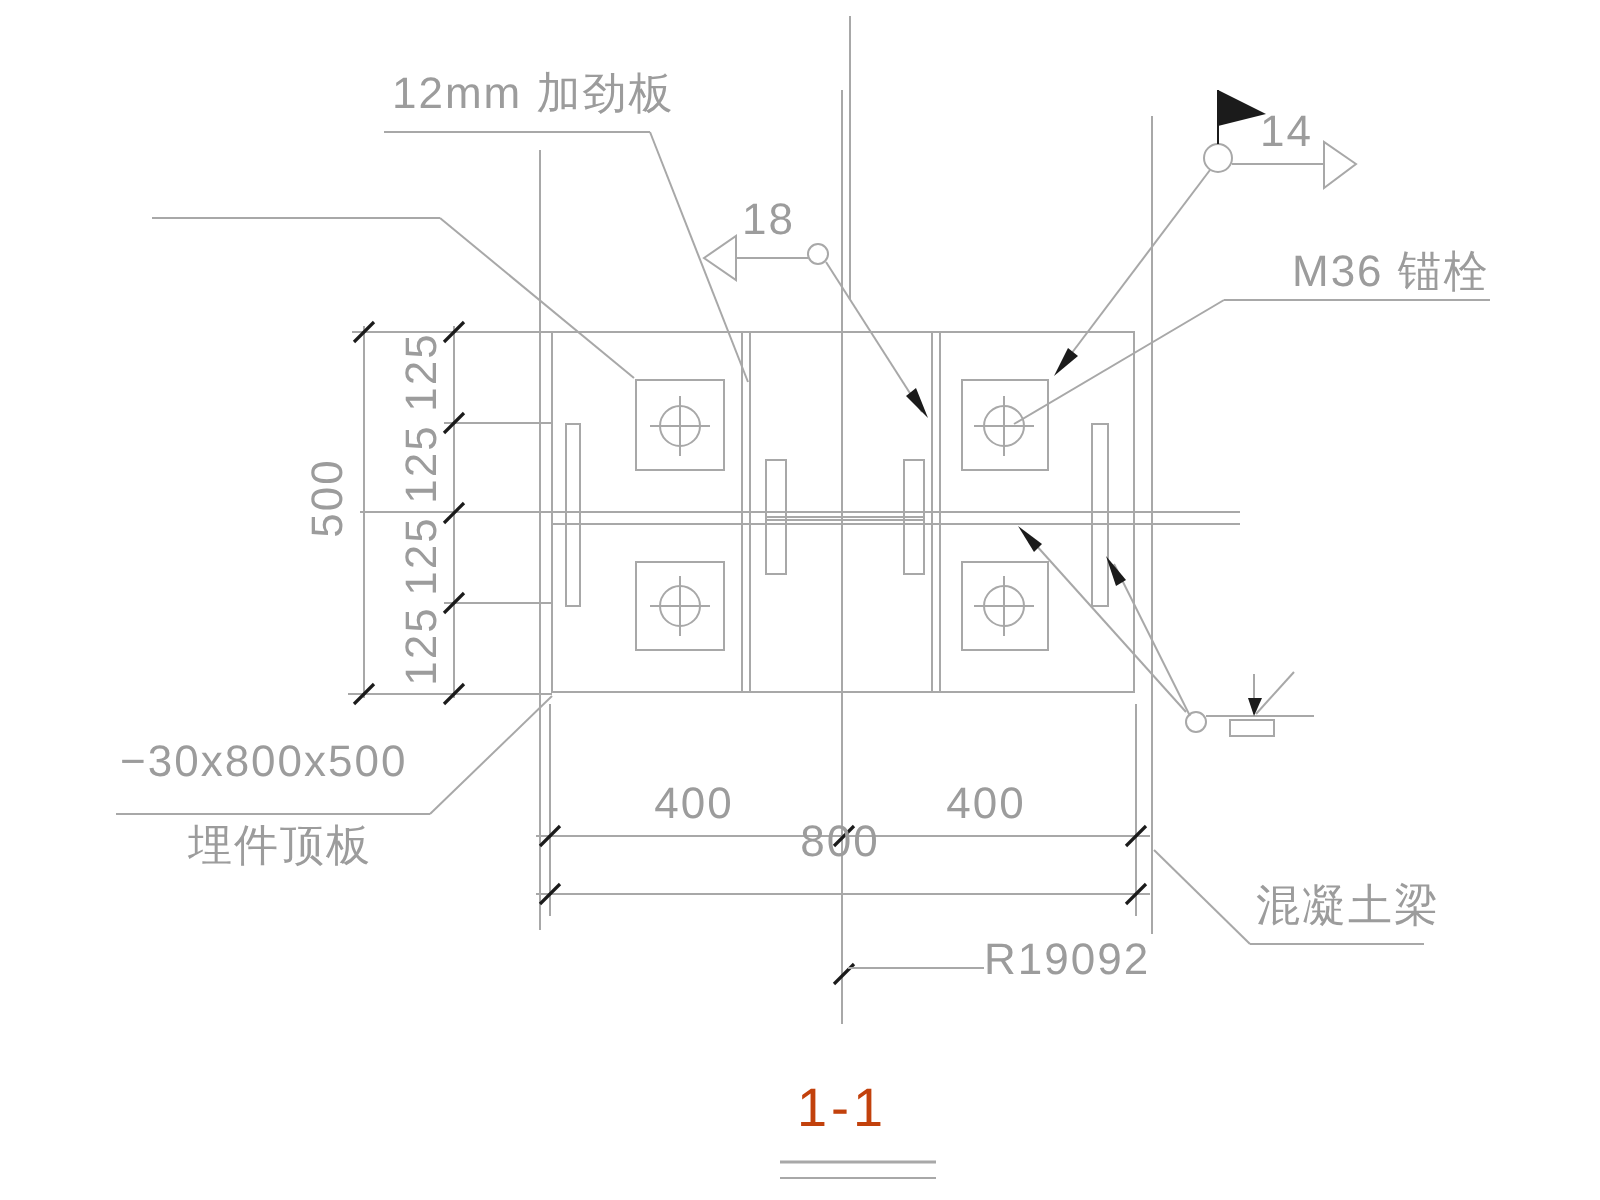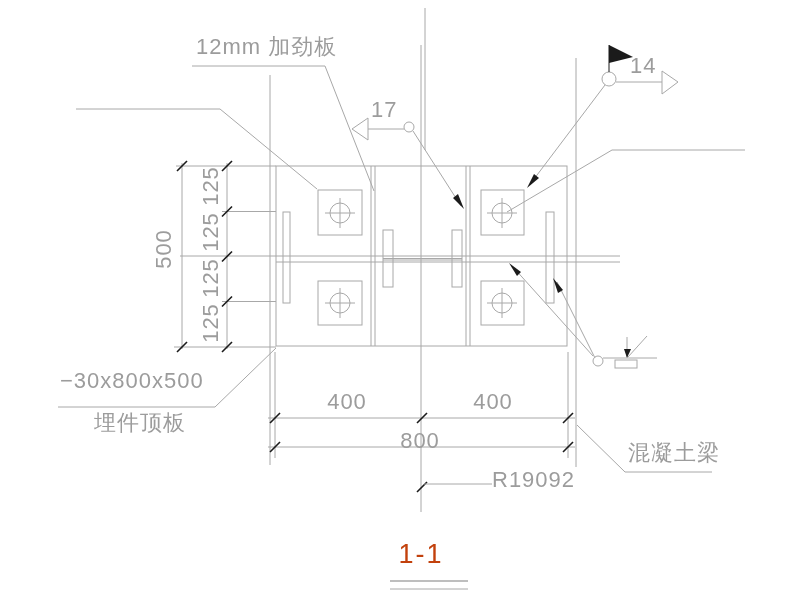--- a/index.html
+++ b/index.html
@@ -171,32 +171,33 @@
       <polygon class="fillb" points="553,278 563,290 558,293"></polygon>
     </g>
 
     <g>
       <line x1="390" y1="581" x2="468" y2="581" style="stroke-width:1.5"></line>
       <line x1="390" y1="589" x2="468" y2="589"></line>
     </g>
   </svg>
 
   <div class="lbl" style="left:196px;top:36px">12mm 加劲板</div>
+  <div class="lbl" style="left:646px;top:125px">M36 锚栓</div>
   <div class="lbl" style="left:60px;top:370px">−30x800x500</div>
   <div class="lbl" style="left:628px;top:442px">混凝土梁</div>
   <div class="lbl" style="left:94px;top:412px">埋件顶板</div>
   <div class="lbl" style="left:492px;top:469px">R19092</div>
 
-  <div class="lbl" style="left:371px;top:99px">17</div>
+  <div class="lbl" style="left:371px;top:99px">18</div>
   <div class="lbl" style="left:630px;top:55px">14</div>
 
   <div class="lbl rot" style="left:164px;top:249px">500</div>
   <div class="lbl rot" style="left:211px;top:186px">125</div>
   <div class="lbl rot" style="left:211px;top:232px">125</div>
   <div class="lbl rot" style="left:211px;top:278px">125</div>
   <div class="lbl rot" style="left:211px;top:323px">125</div>
 
   <div class="lbl ctr" style="left:347px;top:391px">400</div>
   <div class="lbl ctr" style="left:493px;top:391px">400</div>
-  <div class="lbl ctr" style="left:420px;top:430px">800</div>
+  <div class="lbl ctr" style="left:420px;top:410px">800</div>
 
   <div class="lbl ctr title" style="left:421px;top:541px">1-1</div>
 </div>
 
 </body></html>

